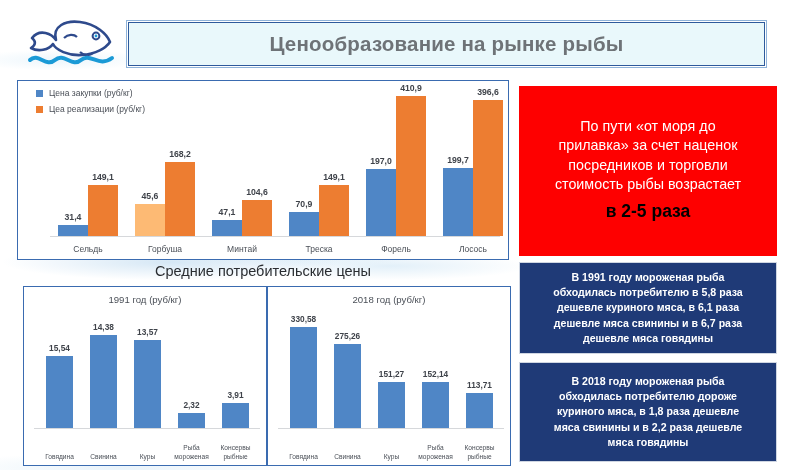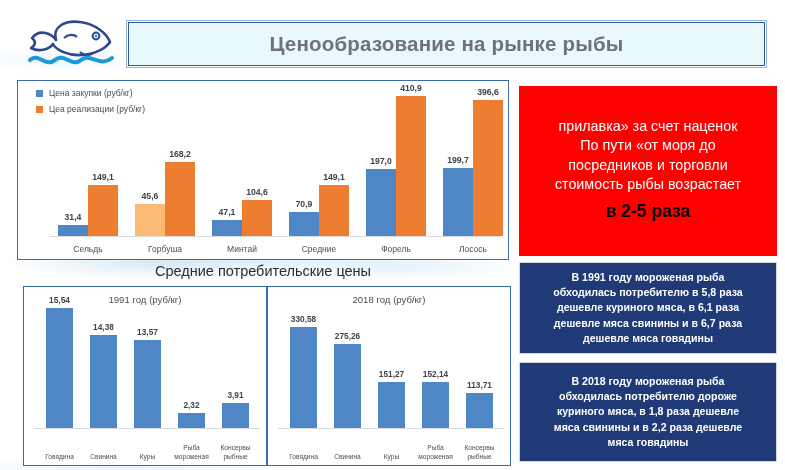--- a/index.html
+++ b/index.html
@@ -205,21 +205,21 @@
         </div>
         <div class="cat">Минтай</div>
       </div>
       <div class="group" style="left: 253px; width: 60px;">
         <div class="bar blue" style="height: 24px; background: rgb(79, 134, 198);">
           <span class="val">70,9</span>
         </div>
         <div class="bar orange" style="height: 51px; background: rgb(237, 125, 49);">
           <span class="val">149,1</span>
         </div>
-        <div class="cat">Средние</div>
+        <div class="cat">Треска</div>
       </div>
       <div class="group" style="left: 330px; width: 60px;">
         <div class="bar blue" style="height: 67px; background: rgb(79, 134, 198);">
           <span class="val">197,0</span>
         </div>
         <div class="bar orange" style="height: 140px; background: rgb(237, 125, 49);">
           <span class="val">410,9</span>
         </div>
         <div class="cat">Форель</div>
       </div>
@@ -229,34 +229,34 @@
         </div>
         <div class="bar orange" style="height: 136px; background: rgb(237, 125, 49);">
           <span class="val">396,6</span>
         </div>
         <div class="cat">Лосось</div>
       </div>
     </div>
 </div>
 
 <div class="layer" id="red-box">
+  <div class="line">По пути «от моря до</div>
   <div class="line">прилавка» за счет наценок</div>
-  <div class="line">По пути «от моря до</div>
   <div class="line">посредников и торговли</div>
   <div class="line">стоимость рыбы возрастает</div>
   <div class="big">в 2-5 раза</div>
 </div>
 
 <div class="layer" id="cons-head">Средние потребительские цены</div>
 
 <div class="layer mini-panel" id="mini-1991">
   <div class="mini-title">1991 год (руб/кг)</div>
   <div class="mini-plot">
     <div class="mini-axis"></div>
-  <div class="mini-bar" style="left: 12px; height: 120px; background: rgb(79, 134, 198);">
+  <div class="mini-bar" style="left: 12px; height: 72px; background: rgb(79, 134, 198);">
         <span class="val">15,54</span>
       </div>
       <div class="mini-cat" style="left: 2.5px;">
         <div>Говядина</div>
       </div>
       <div class="mini-bar" style="left: 56px; height: 93px; background: rgb(79, 134, 198);">
         <span class="val">14,38</span>
       </div>
       <div class="mini-cat" style="left: 46.5px;">
         <div>Свинина</div>

